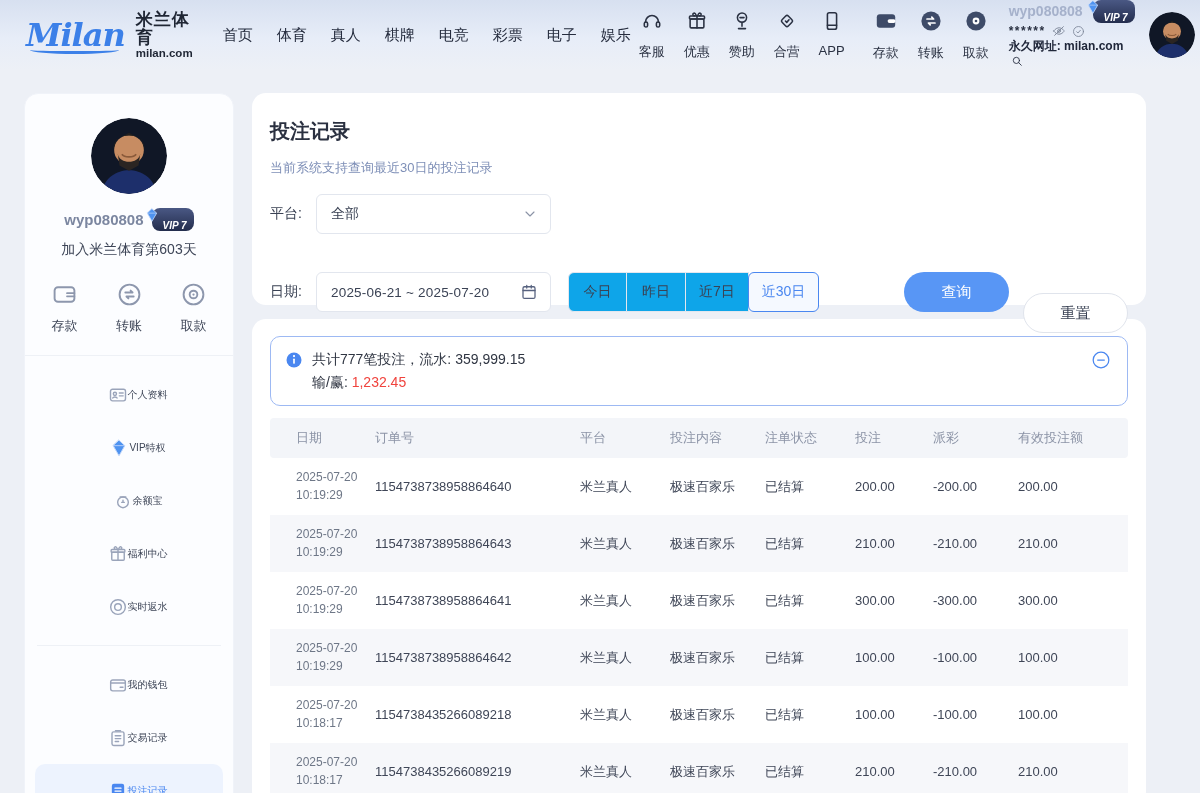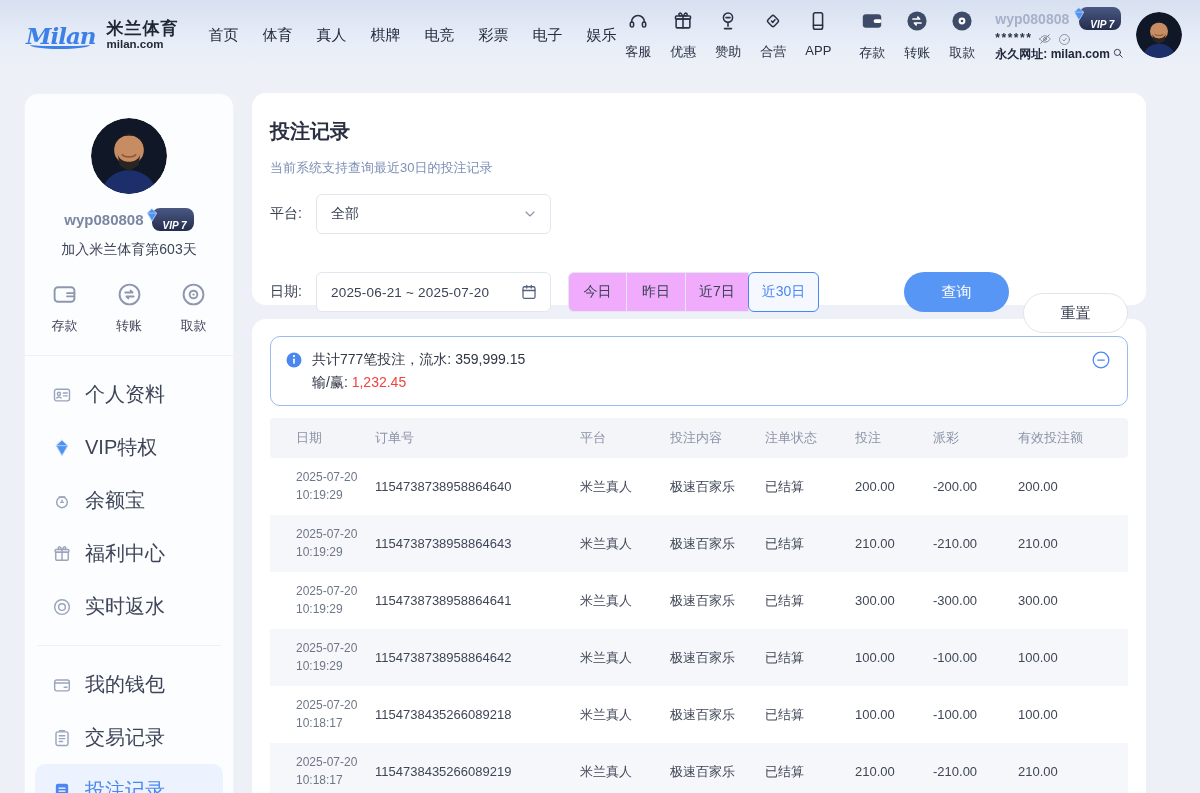--- a/index.html
+++ b/index.html
@@ -9,21 +9,21 @@
     background:#edf0f6; color:#2a3142; position:relative;
   }
   
   .icn{display:inline-flex;align-items:center;justify-content:center;flex:none;}
   .icn svg{width:100%;height:100%;fill:none;stroke:currentColor;stroke-width:1.7;stroke-linecap:round;stroke-linejoin:round;}
   
   .topbar{height:70px;display:flex;align-items:center;padding:0 18px 0 26px;
     background:linear-gradient(180deg,#d7e0f0 0%,#e7edf8 55%,#edf0f6 100%);}
   .logo{display:flex;align-items:center;gap:9px;cursor:pointer;}
   .logo-script{font-family:"DejaVu Serif","Liberation Serif",serif;font-style:italic;font-weight:700;
-    font-size:23px;color:#3c80e8;position:relative;padding-right:2px;letter-spacing:-1px;}
+    font-size:32px;color:#3c80e8;position:relative;padding-right:2px;letter-spacing:-1px;}
   .logo-script::after{content:'';position:absolute;left:4px;right:8px;bottom:0px;height:5px;
     border-bottom:3px solid #3c80e8;border-radius:0 0 60% 60%;}
   .logo-cn{display:flex;flex-direction:column;line-height:1.05;}
   .logo-cn .cn{font-size:17px;font-weight:800;color:#1f2634;letter-spacing:1px;}
   .logo-cn .dm{font-size:11.5px;font-weight:700;color:#1f2634;}
   .nav{display:flex;gap:24px;margin-left:30px;font-size:15px;color:#252c3e;}
   .nav-item{cursor:pointer;white-space:nowrap;}
   .quick-links{display:flex;gap:3px;margin-left:auto;}
   .ql{display:flex;flex-direction:column;align-items:center;gap:11px;width:42px;cursor:pointer;}
   .ql .icn{width:22px;height:22px;color:#2a3142;}
@@ -50,43 +50,43 @@
     background:#fcfdff;border:1px solid #f0f3f9;border-radius:14px;padding-top:24px;}
   .side-avatar{width:76px;height:76px;margin:0 auto;}
   .side-user{margin-top:14px;display:flex;align-items:center;justify-content:center;gap:4px;}
   .side-name{font-size:15px;color:#7b86a0;font-weight:600;}
   .side-joined{margin-top:10px;text-align:center;font-size:14px;color:#3d4557;}
   .side-actions{display:flex;justify-content:space-between;padding:0 26px;margin-top:22px;padding-bottom:20px;border-bottom:1px solid #eef1f6;}
   .side-action{display:flex;flex-direction:column;align-items:center;gap:9px;cursor:pointer;}
   .side-action .icn{width:27px;height:27px;color:#8d97ad;}
   .side-action-label{font-size:13px;color:#3d4557;}
   .side-menu{margin-top:12px;padding:0 10px;}
-  .side-item{display:flex;align-items:center;gap:13px;height:53px;padding-left:17px;
-    font-size:20px;color:#3d4557;border-radius:10px;cursor:pointer;}
+  .side-item{display:flex;align-items:center;gap:0;height:53px;padding-left:17px;
+    font-size:10px;color:#3d4557;border-radius:10px;cursor:pointer;justify-content:center;}
   .side-item .icn{width:20px;height:20px;color:#9aa4ba;}
   .side-item.active{background:#edf3fe;color:#4a87f0;}
   .side-item.active .icn{color:#4a87f0;}
   .side-divider{height:1px;background:#eef1f6;margin:12px 2px;}
   
   .main{position:absolute;left:252px;top:93px;width:894px;}
   .card{background:#fff;border-radius:14px;}
   .card1{padding:25px 18px 0 18px;height:212px;}
   .page-title{font-size:20px;font-weight:700;color:#2a3040;}
   .page-subtitle{margin-top:14px;font-size:13px;color:#7e8fb7;}
   .filter-row{display:flex;align-items:center;margin-top:17px;}
   .filter-label{width:46px;font-size:14px;color:#3a4254;flex:none;}
   .selectbox,.datebox{width:235px;height:40px;border:1px solid #e2e6ee;border-radius:6px;
     background:#fff;display:flex;align-items:center;justify-content:space-between;
     padding:0 12px 0 14px;cursor:pointer;}
   .selectbox .val{font-size:14px;color:#3a4254;}
   .selectbox .icn{width:16px;height:16px;color:#8b93a6;}
   .datebox .val{font-size:13.5px;color:#3a4254;letter-spacing:.2px;}
   .datebox .icn{width:18px;height:18px;color:#57627f;}
   .range-group{display:flex;margin-left:17px;}
-  .range-btn{min-width:59px;height:40px;padding:0 13px;background:#f0abfc;font-family:inherit;
+  .range-btn{min-width:59px;height:40px;padding:0 13px;background:#0ea5e9;font-family:inherit;
     border:1px solid #e3e7ef;border-left-width:0;font-size:14px;color:#3a4254;cursor:pointer;}
   .range-btn:first-child{border-left-width:1px;border-radius:6px 0 0 6px;}
   .range-btn:last-child{border-radius:0 6px 6px 0;}
   .range-btn.active{border:1px solid #4a87f0;color:#4a87f0;background:#f5f9ff;border-radius:6px;margin-left:-1px;}
   .search-btn{margin-left:auto;width:105px;height:40px;border:none;border-radius:20px;
     background:#5896f5;color:#fff;font-size:15px;font-family:inherit;cursor:pointer;}
   .reset-btn{margin-left:14px;width:105px;height:40px;border:1px solid #e0e4ec;border-radius:20px;
     background:#fff;color:#3a4254;font-size:15px;font-family:inherit;cursor:pointer;margin-top:42px;}
   .card2{margin-top:14px;padding:17px 18px;height:486px;overflow:hidden;}
   .summary{border:1px solid #9db9f3;border-radius:10px;padding:11px 16px 11px 14px;display:flex;align-items:flex-start;}

